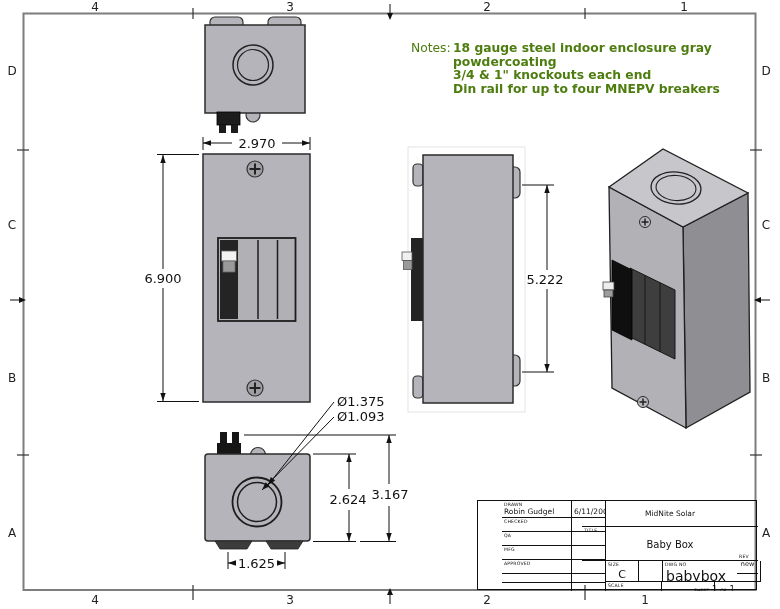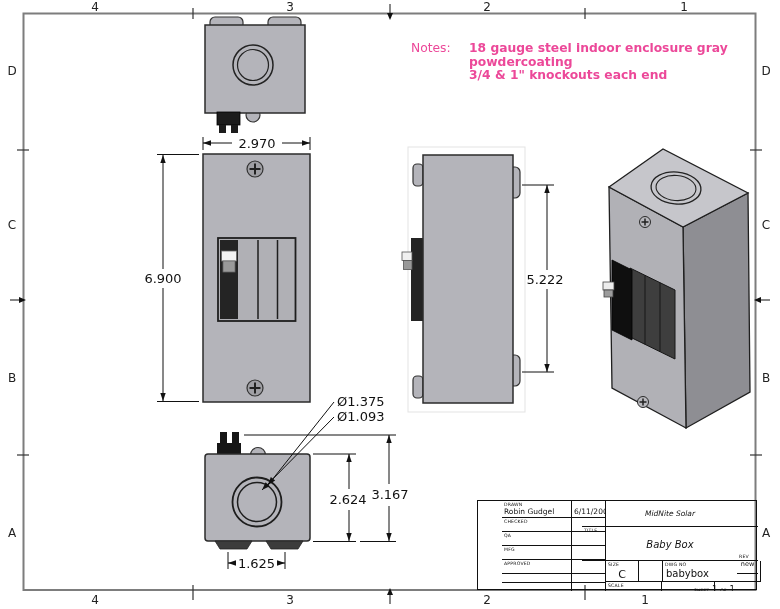--- a/index.html
+++ b/index.html
@@ -1,37 +1,37 @@
 <!DOCTYPE html>
 <html><head>
 <meta charset="utf-8">
 <style>
   html,body{margin:0;padding:0;background:#ffffff;}
   .sheet{position:relative;width:780px;height:609px;background:#fff;overflow:hidden;
          font-family:"DejaVu Sans","Liberation Sans",sans-serif;}
   svg{position:absolute;left:0;top:0;}
   .dimtext{font-family:"DejaVu Sans","Liberation Sans",sans-serif;font-size:13px;fill:#111;}
   .zonetext{font-family:"DejaVu Sans","Liberation Sans",sans-serif;font-size:12px;fill:#222;}
-  .notes{position:absolute;left:411px;top:42px;width:330px;font-size:12.3px;color:#ec4899;
-         line-height:13.6px;display:grid;grid-template-columns:40px auto;column-gap:18px;}
+  .notes{position:absolute;left:411px;top:42px;width:330px;font-size:12.3px;color:#4d7c0f;
+         line-height:13.6px;display:grid;grid-template-columns:40px auto;column-gap:2px;}
   .notes .nlabel{grid-column:1;}
   .notes .nlines{grid-column:2;font-weight:bold;}
   
   .tb{position:absolute;left:477px;top:500px;width:280px;height:90px;border:1.5px solid #111;
       box-sizing:border-box;color:#111;}
   .tb .cell{position:absolute;box-sizing:border-box;overflow:hidden;}
   .tb .br{border-right:1px solid #111;margin-left:24px;}
   .tb .bb{border-bottom:1px solid #111;}
   .tb .lab{display:block;font-size:4.6px;line-height:5.5px;padding:1px 0 0 2px;letter-spacing:.2px;}
   .tb .val{display:block;font-size:7.5px;line-height:8px;padding-left:2px;}
-  .tb .center{display:flex;align-items:center;justify-content:center;height:100%;font-style:italic;}
+  .tb .center{display:flex;align-items:center;justify-content:center;height:100%;}
   .company{font-size:7.5px;}
   .titleval{font-size:10px;}
   .sizeval{font-size:11px;text-align:center;display:block;}
-  .dwgval{font-size:10px;padding-left:3px;display:block;}
+  .dwgval{font-size:14px;padding-left:3px;display:block;text-decoration:underline;}
   .revval{font-size:6.5px;text-align:center;display:block;}
   .sheetrow{font-size:4.6px;padding:1.5px 0 0 3px;display:block;}
   .sheetrow .big{font-size:8.5px;}
 </style>
 </head>
 <body>
 
 <div class="sheet">
 
 <svg width="780" height="609" viewBox="0 0 780 609">
@@ -225,20 +225,21 @@
       <text class="dimtext" x="256.5" y="567.5" text-anchor="middle">1.625</text>
     </g>
   </g>
 </svg>
 
 <div class="notes">
   <span class="nlabel">Notes:</span>
   <div class="nlines">
     <div>18 gauge steel indoor enclosure gray powdercoating</div>
     <div>3/4 &amp; 1" knockouts each end</div>
+    <div>Din rail for up to four MNEPV breakers</div>
   </div>
 </div>
 
 <div class="tb">
 
   <div class="cell br bb" style="left:0;top:0;width:70px;height:17px;">
     <span class="lab">DRAWN</span>
     <span class="val">Robin Gudgel</span>
   </div>
   <div class="cell br bb" style="left:70px;top:0;width:34px;height:17px;">

